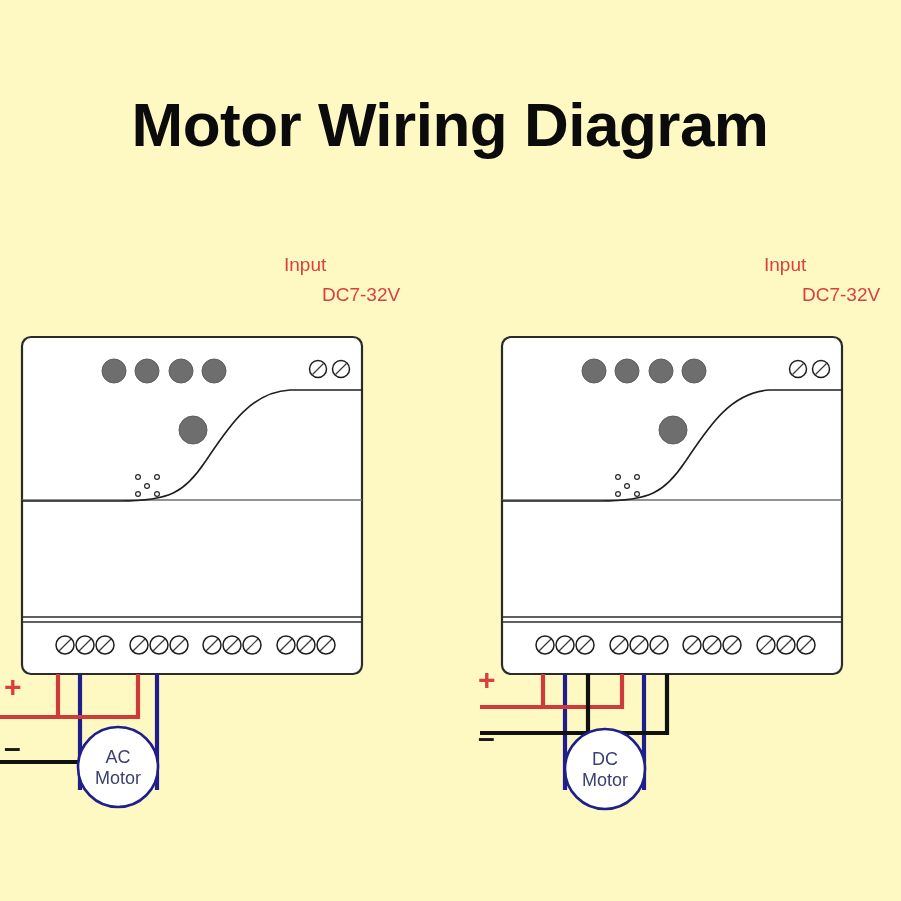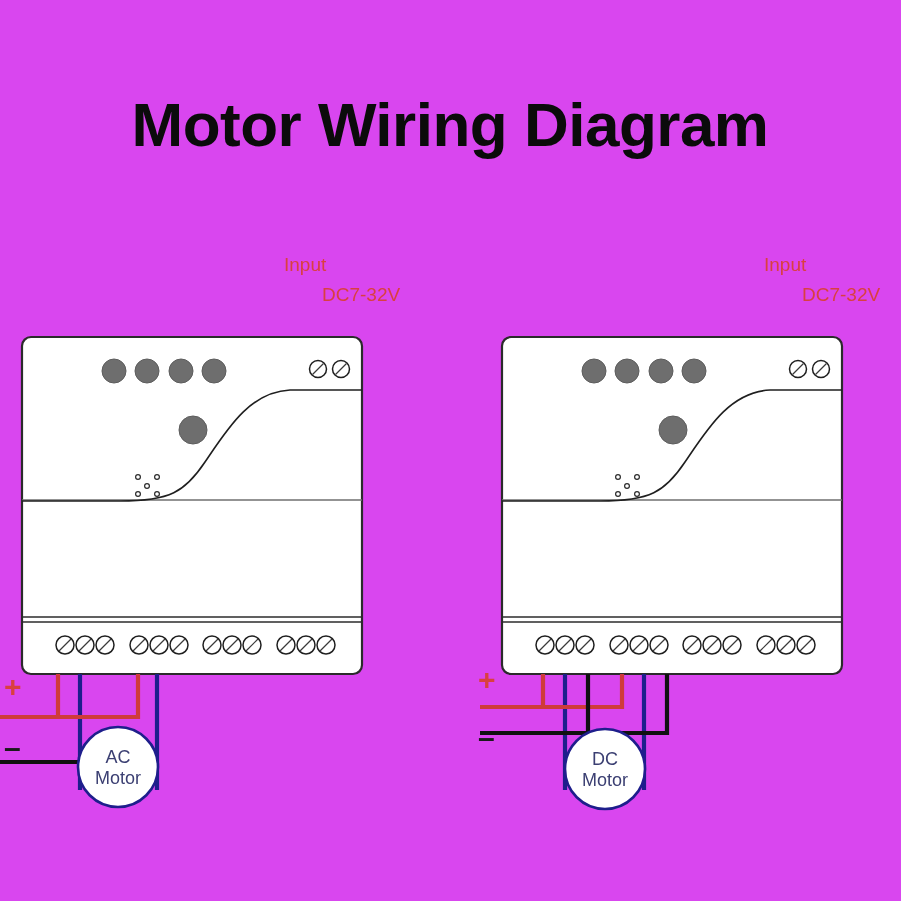--- a/index.html
+++ b/index.html
@@ -12,21 +12,21 @@
     width: 901px;
     height: 901px;
     font-family: "Liberation Sans", sans-serif;
     overflow: hidden;
     position: relative;
   }
   #stage {
     position: relative;
     width: 901px;
     height: 901px;
-    background: #d946ef;
+    background: #fef9c3;
   }
   #diagram {
     position: absolute;
     top: 0;
     left: 0;
     width: 901px;
     height: 901px;
     display: block;
   }
   .title-text {

